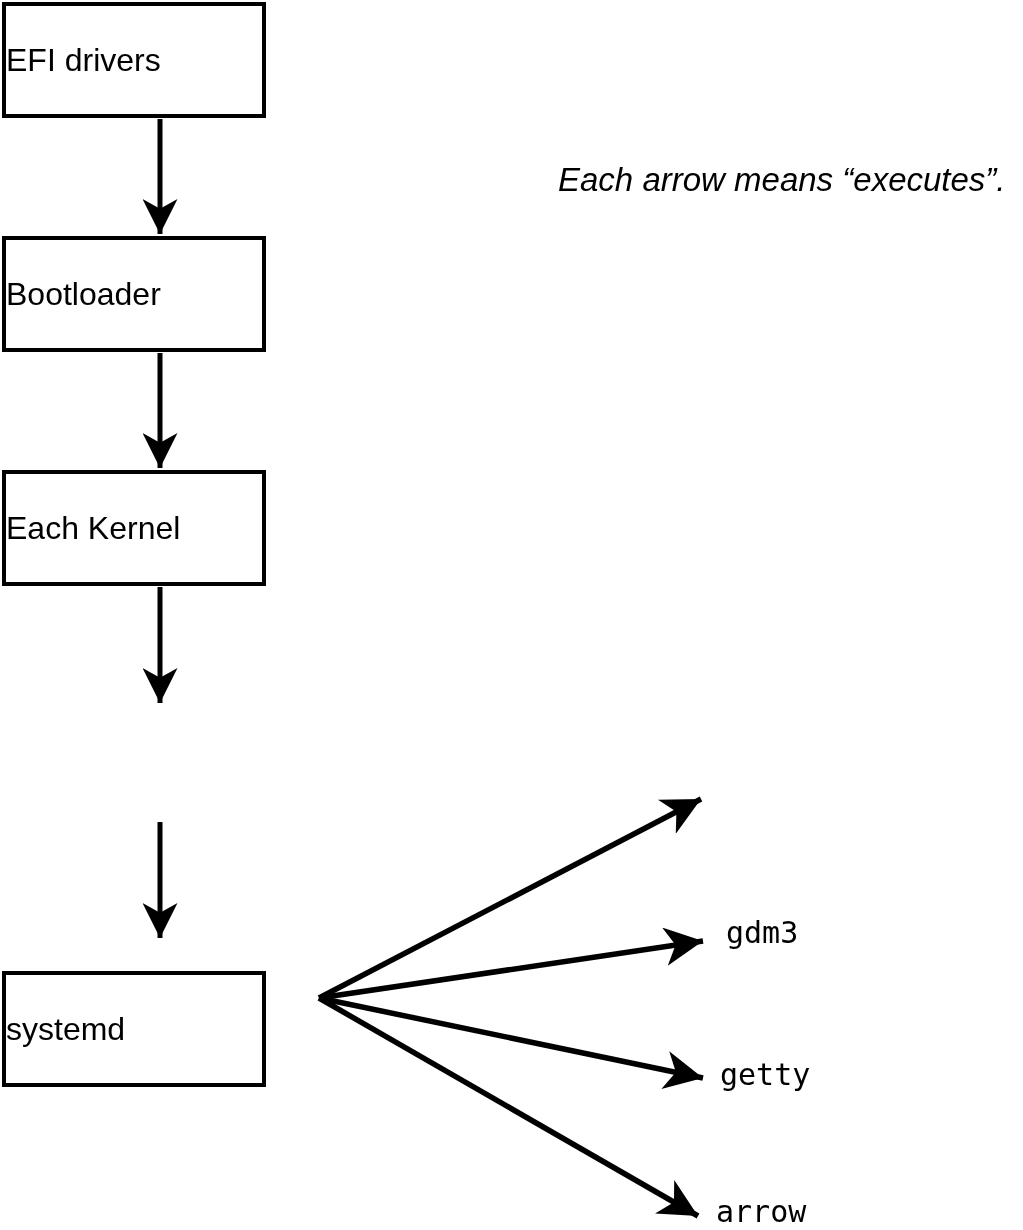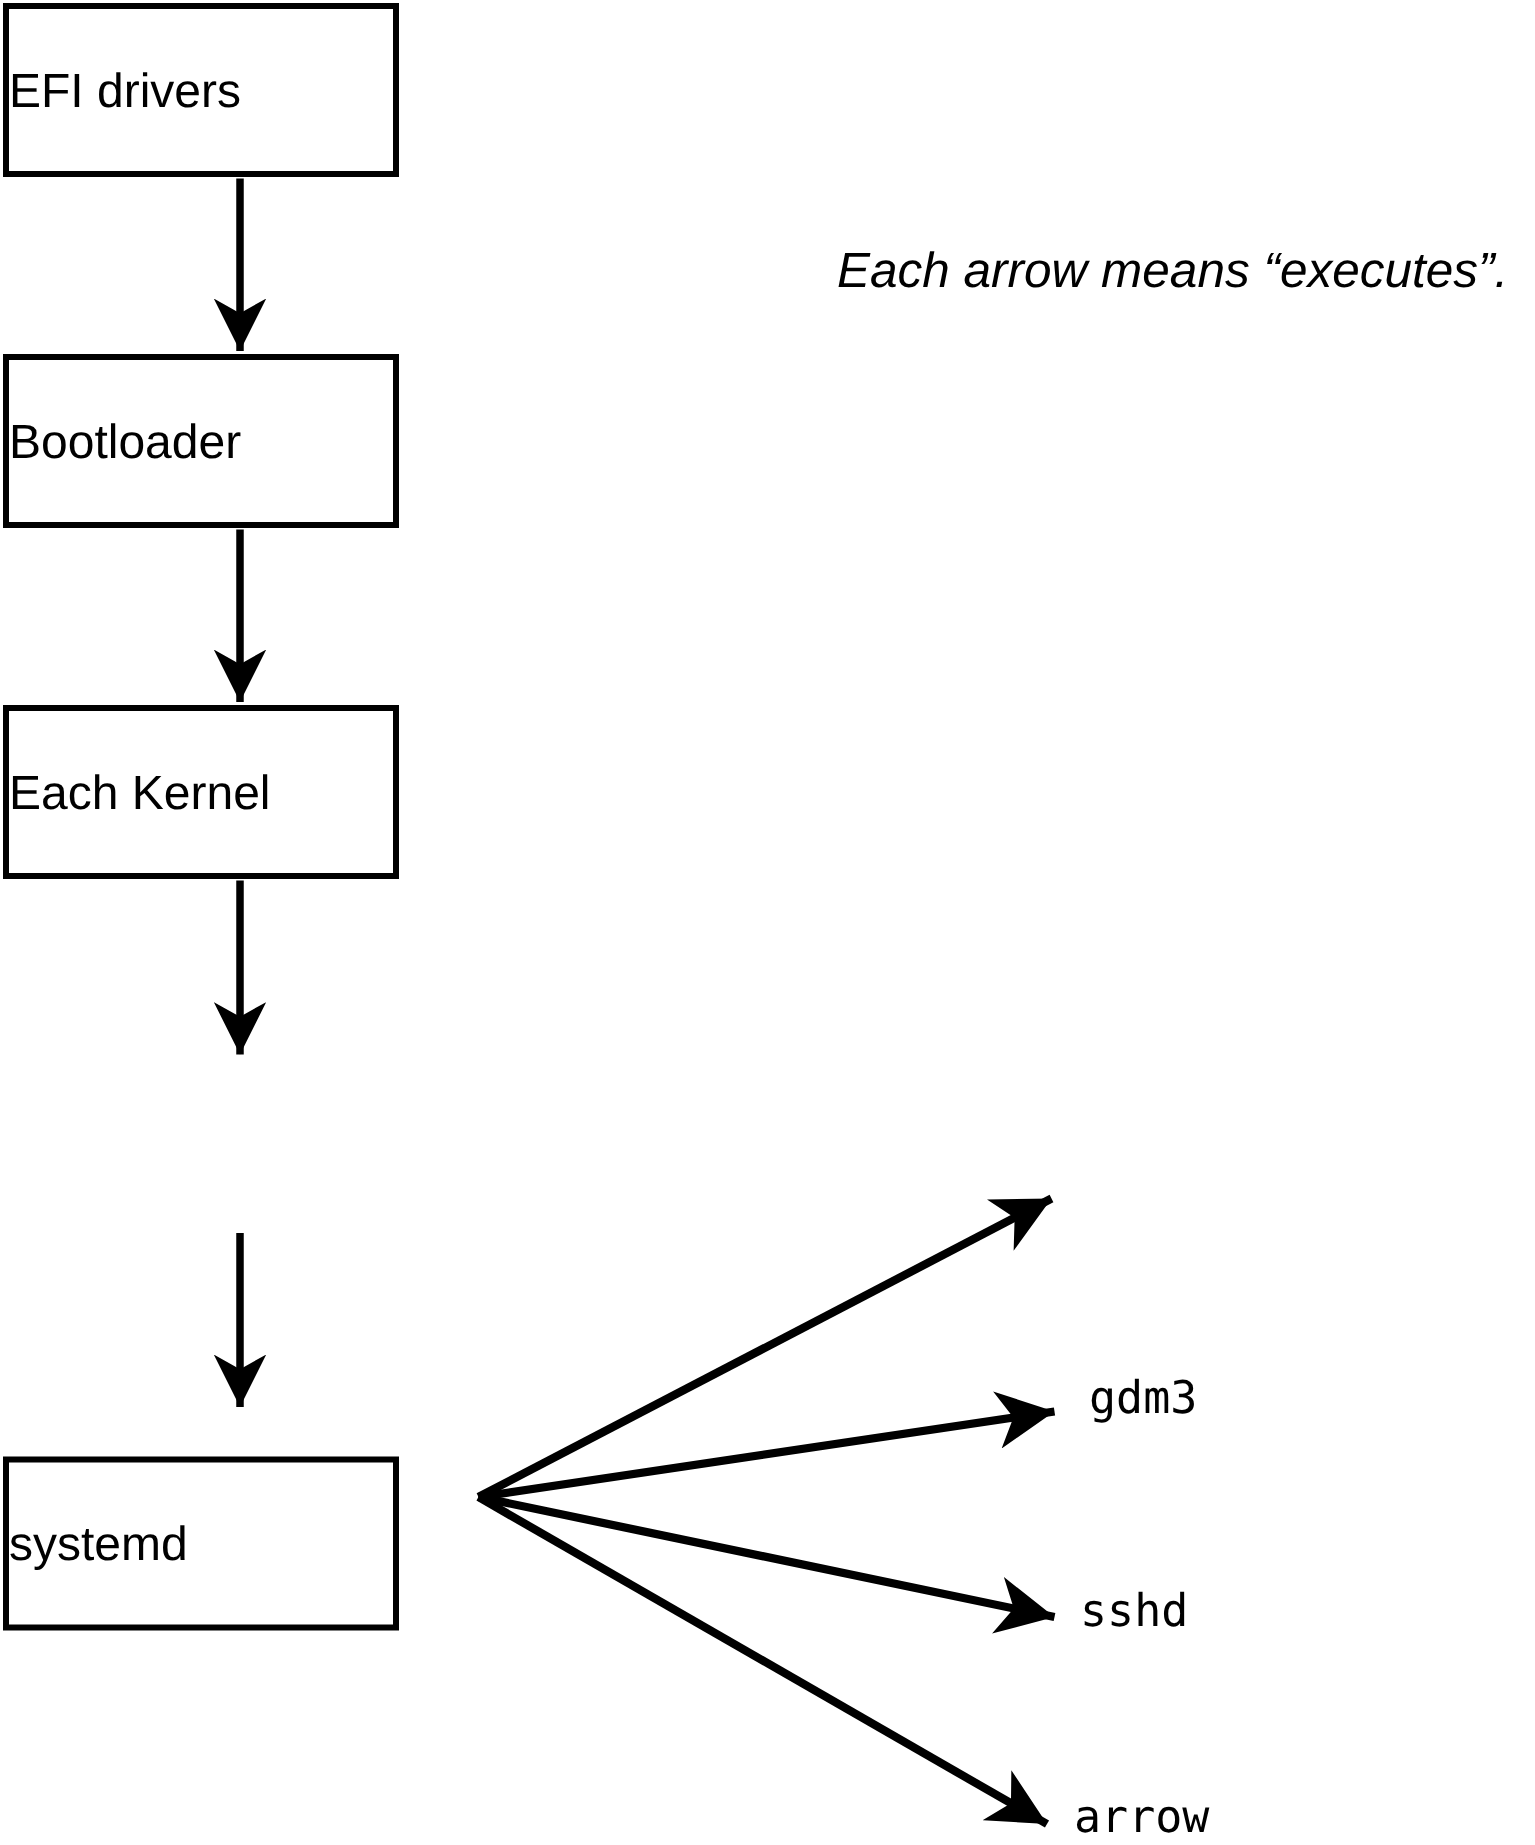--- a/index.html
+++ b/index.html
@@ -95,16 +95,16 @@
   <div class="node-box box-kernel">
     <span>Each Kernel</span>
   </div>
   <div class="node-box box-systemd">
     <span>systemd</span>
   </div>
 
   <div class="note">Each arrow means “executes”.</div>
 
   <div class="proc-label proc-gdm3">gdm3</div>
-  <div class="proc-label proc-getty">sshd</div>
+  <div class="proc-label proc-getty">getty</div>
   <div class="proc-label proc-sshd">arrow</div>
 
 </div>
 
 </body></html>

